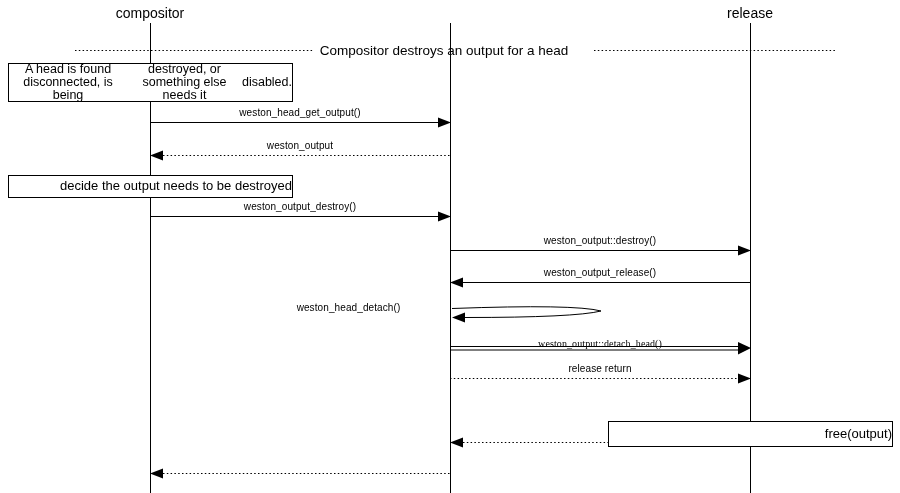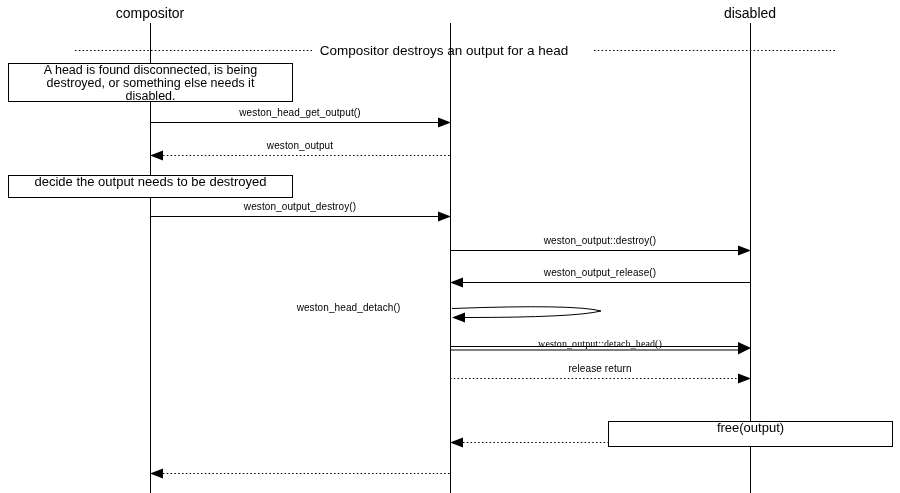--- a/index.html
+++ b/index.html
@@ -8,21 +8,21 @@
     font-family:"Liberation Sans",sans-serif;color:#000;overflow:hidden;
   }
   svg.arrows{position:absolute;left:0;top:0;z-index:1;}
   .txt{position:absolute;z-index:2;}
   .plabel{font-size:14px;text-align:center;white-space:nowrap;}
   .mlabel{font-size:10px;text-align:center;white-space:nowrap;letter-spacing:0.1px;}
   .mlabel.right{text-align:center;}
   .divlabel{font-size:13.5px;text-align:center;white-space:nowrap;}
   .notebox{
     position:absolute;z-index:3;background:#ffffff;border:1px solid #000;
-    display:flex;flex-direction:column;align-items:center;justify-content:space-between;
+    display:flex;align-items:center;justify-content:flex-end;
     font-size:12.5px;line-height:12.8px;text-align:center;
   }
   .notebox.single{font-size:13px;}
 </style>
 </head>
 <body>
 
 <div class="stage">
 
   <svg class="arrows" width="900" height="493" viewBox="0 0 900 493">
@@ -84,21 +84,21 @@
       <polygon points="450,442.5 463,437.5 463,447.5" fill="#000"></polygon>
     </g>
 
     <g>
       <line x1="163" y1="473.5" x2="450" y2="473.5" stroke="#000" stroke-width="1" stroke-dasharray="1.5 2.3"></line>
       <polygon points="150,473.5 163,468.5 163,478.5" fill="#000"></polygon>
     </g>
   </svg>
 
   <div class="txt plabel" style="left:50px;top:5px;width:200px;">compositor</div>
-  <div class="txt plabel" style="left:650px;top:5px;width:200px;">disabled</div>
+  <div class="txt plabel" style="left:650px;top:5px;width:200px;">release</div>
 
   <div class="txt divlabel" style="left:294px;top:43px;width:300px;">Compositor destroys an output for a head</div>
 
   <div class="notebox" style="left:8px;top:63px;width:283px;height:37px;">
     <div>A head is found disconnected, is being</div>
     <div>destroyed, or something else needs it</div>
     <div>disabled.</div>
   </div>
 
   <div class="notebox single" style="left:8px;top:175px;width:283px;height:21px;">decide the output needs to be destroyed</div>

